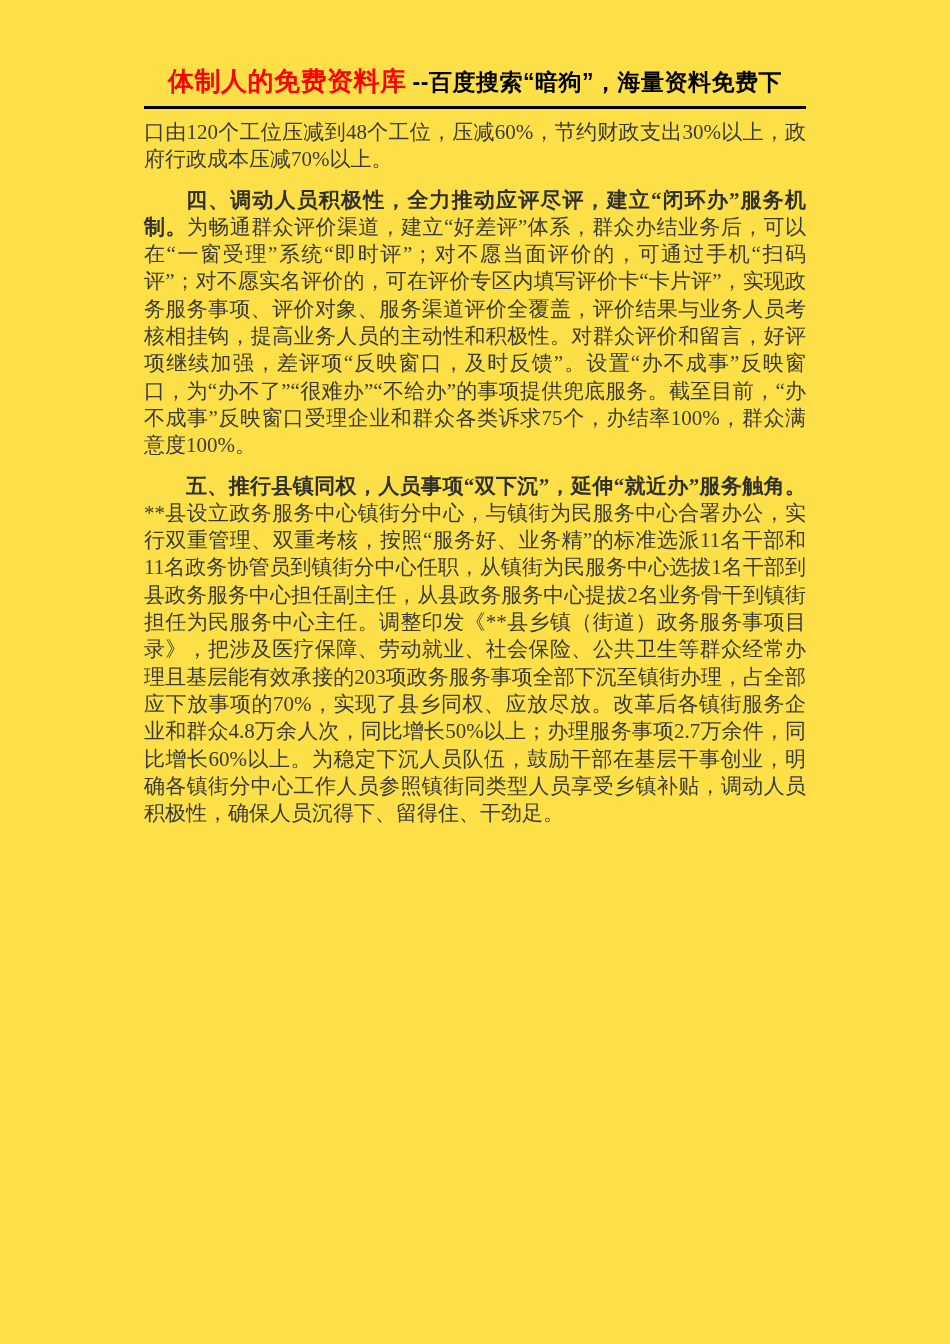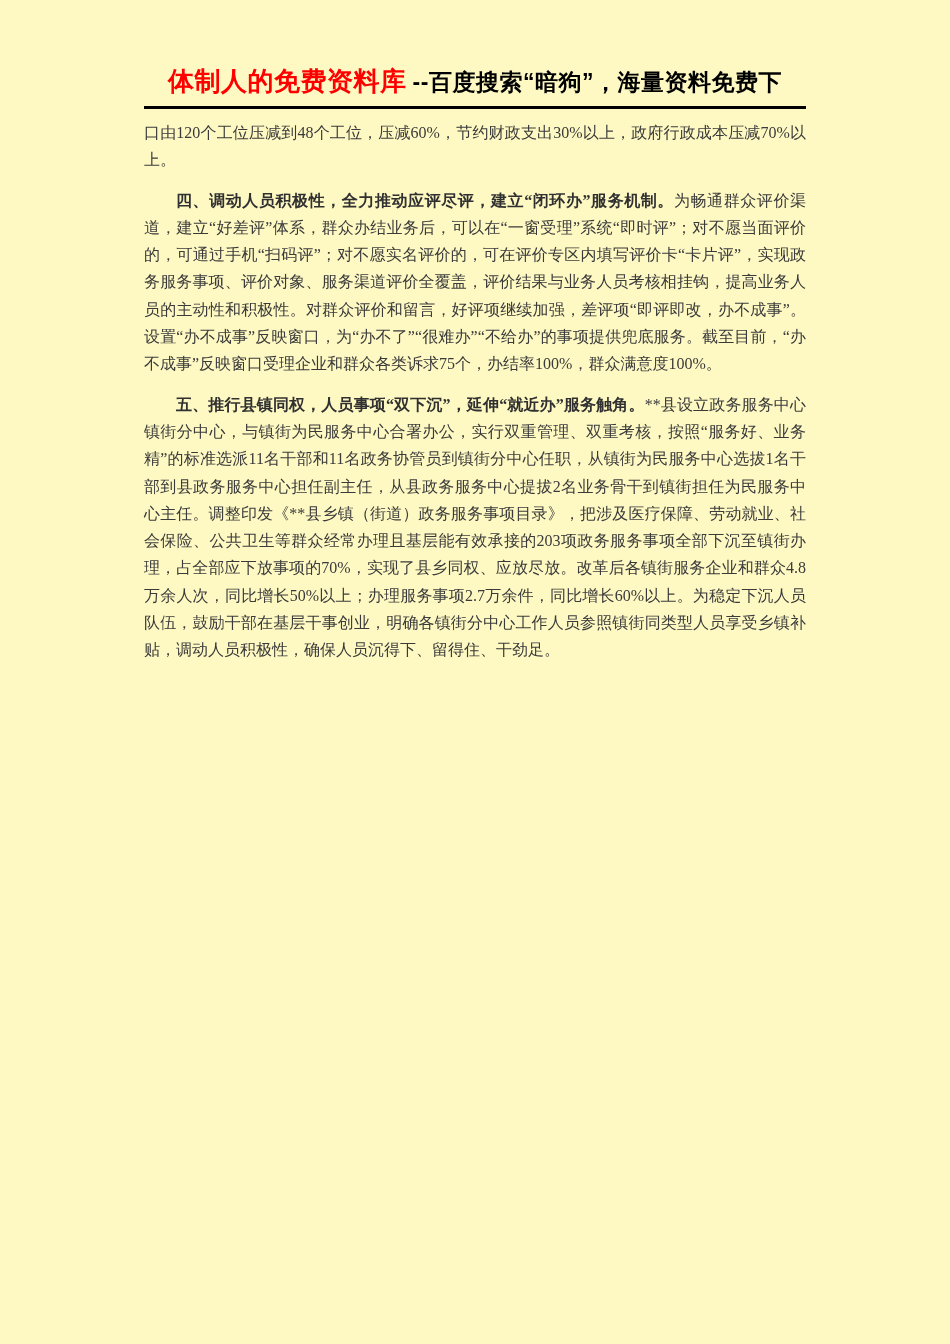--- a/index.html
+++ b/index.html
@@ -4,21 +4,21 @@
 <style>
   * { margin: 0; padding: 0; box-sizing: border-box; }
   html, body { background: #ffffff; }
   body { font-family: "Liberation Serif", "DejaVu Serif", serif; }
 
   .page {
     position: relative;
     width: 950px;
     height: 1344px;
     margin: 0 auto;
-    background: #fef9c3;
+    background: #fde047;
     overflow: hidden;
   }
 
   
   .page-header {
     width: 662px;
     margin: 0 auto;
     padding-top: 62px;
   }
   .header-text {
@@ -42,21 +42,21 @@
   .header-rule {
     margin-top: 2px;
     height: 0;
     border-bottom: 3px solid #000000;
   }
 
   
   .doc-body {
     width: 662px;
     margin: 10px auto 0 auto;
-    font-size: 16px;
+    font-size: 21px;
     line-height: 27.3px;
     color: #3a3a3a;
     text-align: justify;
   }
   .doc-body p { margin: 0; }
   .doc-body p + p { margin-top: 13px; }
   .para-indent { text-indent: 2em; }
   .para-lead { font-weight: bold; color: #303030; }
 </style>
 </head>
@@ -68,19 +68,19 @@
     <div class="header-text">
       <span class="brand" style="color: rgb(254, 0, 0);">体制人的免费资料库</span><span class="tagline">--百度搜索“暗狗”，海量资料免费下</span>
     </div>
     <div class="header-rule"></div>
   </header>
 
   <main class="doc-body">
 
     <p><span>口由120个工位压减到48个工位，压减60%，节约财政支出30%以上，政府行政成本压减70%以上。</span></p>
 
-    <p class="para-indent"><span class="para-lead">四、调动人员积极性，全力推动应评尽评，建立“闭环办”服务机制。</span><span>为畅通群众评价渠道，建立“好差评”体系，群众办结业务后，可以在“一窗受理”系统“即时评”；对不愿当面评价的，可通过手机“扫码评”；对不愿实名评价的，可在评价专区内填写评价卡“卡片评”，实现政务服务事项、评价对象、服务渠道评价全覆盖，评价结果与业务人员考核相挂钩，提高业务人员的主动性和积极性。对群众评价和留言，好评项继续加强，差评项“即评即改，办不成事”。设置“办不成事”反映窗口，为“办不了”“很难办”“不给办”的事项提供兜底服务。截至目前，“办不成事”反映窗口受理企业和群众各类诉求75个，办结率100%，群众满意度100%。</span></p>
+    <p class="para-indent"><span class="para-lead">四、调动人员积极性，全力推动应评尽评，建立“闭环办”服务机制。</span><span>为畅通群众评价渠道，建立“好差评”体系，群众办结业务后，可以在“一窗受理”系统“即时评”；对不愿当面评价的，可通过手机“扫码评”；对不愿实名评价的，可在评价专区内填写评价卡“卡片评”，实现政务服务事项、评价对象、服务渠道评价全覆盖，评价结果与业务人员考核相挂钩，提高业务人员的主动性和积极性。对群众评价和留言，好评项继续加强，差评项“反映窗口，及时反馈”。设置“办不成事”反映窗口，为“办不了”“很难办”“不给办”的事项提供兜底服务。截至目前，“办不成事”反映窗口受理企业和群众各类诉求75个，办结率100%，群众满意度100%。</span></p>
 
     <p class="para-indent"><span class="para-lead">五、推行县镇同权，人员事项“双下沉”，延伸“就近办”服务触角。</span><span>**县设立政务服务中心镇街分中心，与镇街为民服务中心合署办公，实行双重管理、双重考核，按照“服务好、业务精”的标准选派11名干部和11名政务协管员到镇街分中心任职，从镇街为民服务中心选拔1名干部到县政务服务中心担任副主任，从县政务服务中心提拔2名业务骨干到镇街担任为民服务中心主任。调整印发《**县乡镇（街道）政务服务事项目录》，把涉及医疗保障、劳动就业、社会保险、公共卫生等群众经常办理且基层能有效承接的203项政务服务事项全部下沉至镇街办理，占全部应下放事项的70%，实现了县乡同权、应放尽放。改革后各镇街服务企业和群众4.8万余人次，同比增长50%以上；办理服务事项2.7万余件，同比增长60%以上。为稳定下沉人员队伍，鼓励干部在基层干事创业，明确各镇街分中心工作人员参照镇街同类型人员享受乡镇补贴，调动人员积极性，确保人员沉得下、留得住、干劲足。</span></p>
 
   </main>
 
 </div>
 
 </body></html>

